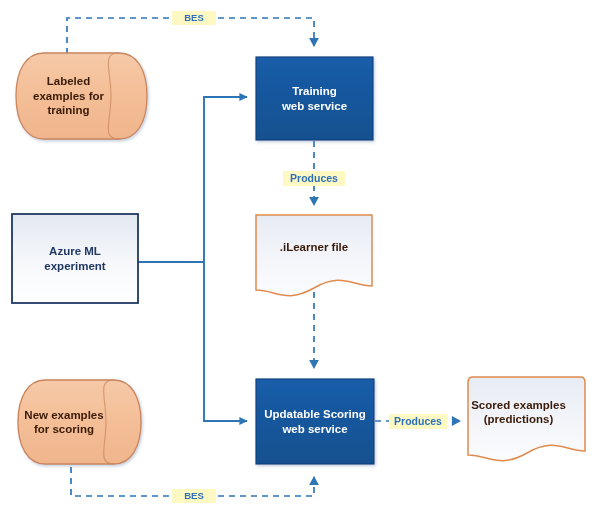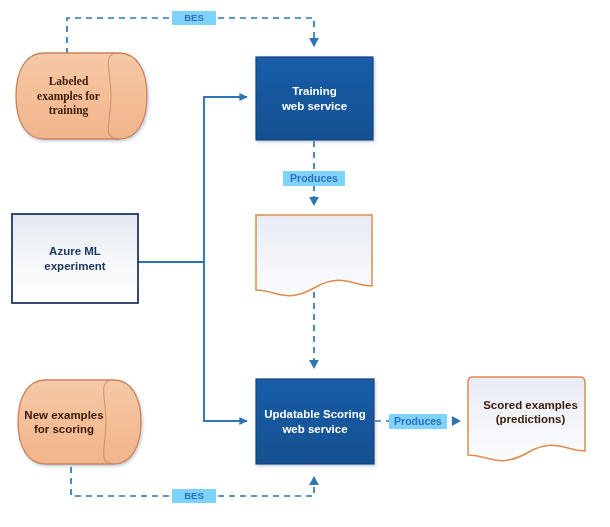--- a/index.html
+++ b/index.html
@@ -50,21 +50,21 @@
     font-weight: 600;
   }
   .edge-label {
     position: absolute;
     color: #2e6fbb;
     font-size: 10.5px;
     font-weight: 600;
     text-align: center;
     line-height: 1.3;
     white-space: pre-line;
-    background: #7dd3fc;
+    background: #fef9c3;
     pointer-events: none;
   }
   .edge-label-sm {
     font-size: 9.5px;
   }
 </style>
 </head>
 <body>
 
 <div id="canvas">
@@ -179,38 +179,39 @@
                C 468,379 470,377 473,377
                L 580,377
                C 583,377 585,379 585,382
                L 585,451
                C 565,451 555,437 527,453
                C 499,469 489,455 468,455
                Z" fill="url(#docgrad)" stroke="#e08a4e" stroke-width="1.5"></path>
     </g>
   </svg>
 
-  <div class="node-label lbl-dark" style="left:16px; top:53px; width:105px; height:86px;font-family:Liberation Serif, serif;">Labeled
+  <div class="node-label lbl-dark" style="left:16px; top:53px; width:105px; height:86px;">Labeled
 examples for
 training</div>
 
   <div class="node-label lbl-white" style="left:256px; top:57px; width:117px; height:83px;">Training
 web service</div>
 
+  <div class="node-label lbl-dark" style="left:256px; top:215px; width:116px; height:65px;">.iLearner file</div>
 
   <div class="node-label lbl-dark" style="left:18px; top:380px; width:92px; height:84px;">New examples
 for scoring</div>
 
   <div class="node-label lbl-navy" style="left:12px; top:214px; width:126px; height:89px;">Azure ML
 experiment</div>
 
   <div class="node-label lbl-white" style="left:256px; top:379px; width:118px; height:85px;border-radius:28px;">Updatable Scoring
 web service</div>
 
-  <div class="node-label lbl-dark" style="left:472px; top:377px; width:117px; height:70px;">Scored examples
+  <div class="node-label lbl-dark" style="left:460px; top:377px; width:117px; height:70px;">Scored examples
 (predictions)</div>
 
   <div class="edge-label edge-label-sm" style="left:172px; top:11px; width:44px; height:14px; line-height:14px;">BES</div>
 
 
   <div class="edge-label" style="left:283px; top:171px; width:62px; height:15px; line-height:15px;">Produces</div>
 
 
   <div class="edge-label" style="left:389px; top:414px; width:58px; height:15px; line-height:15px;">Produces</div>
 

